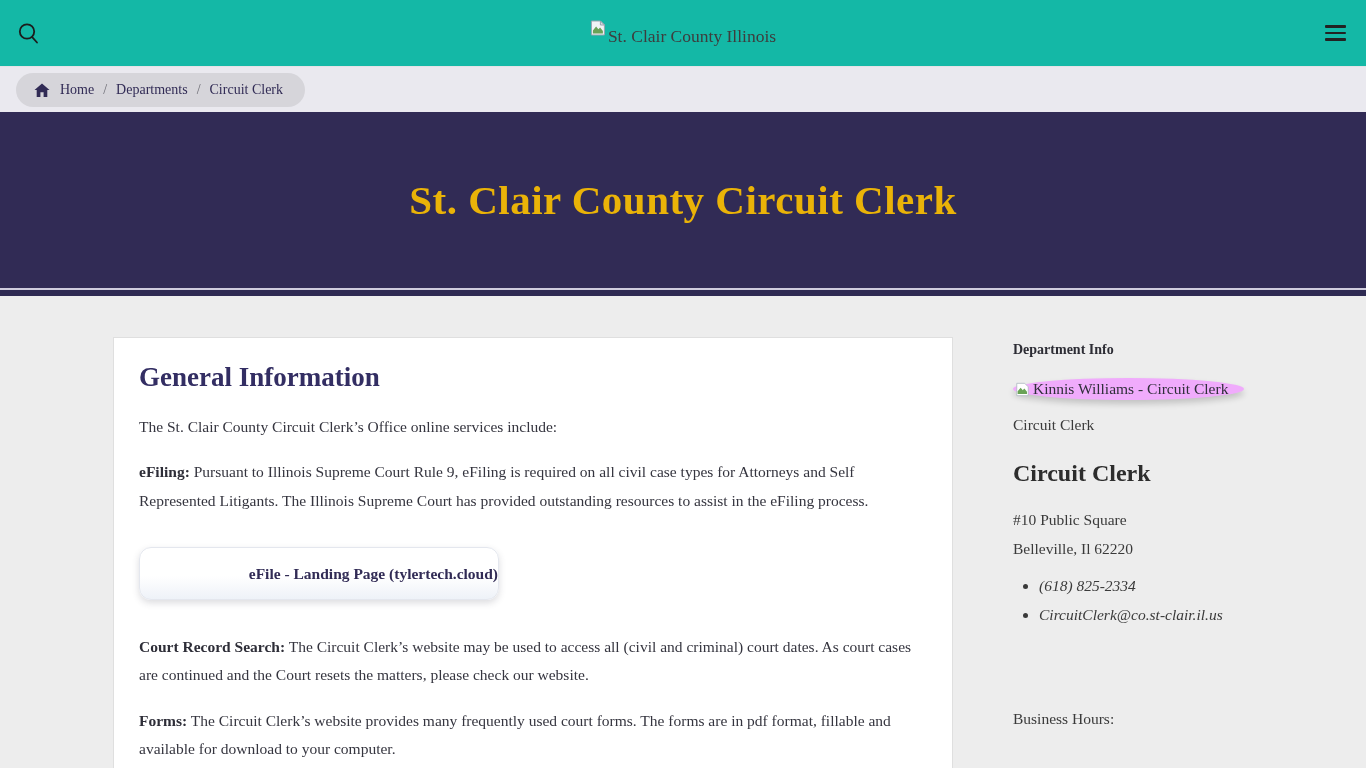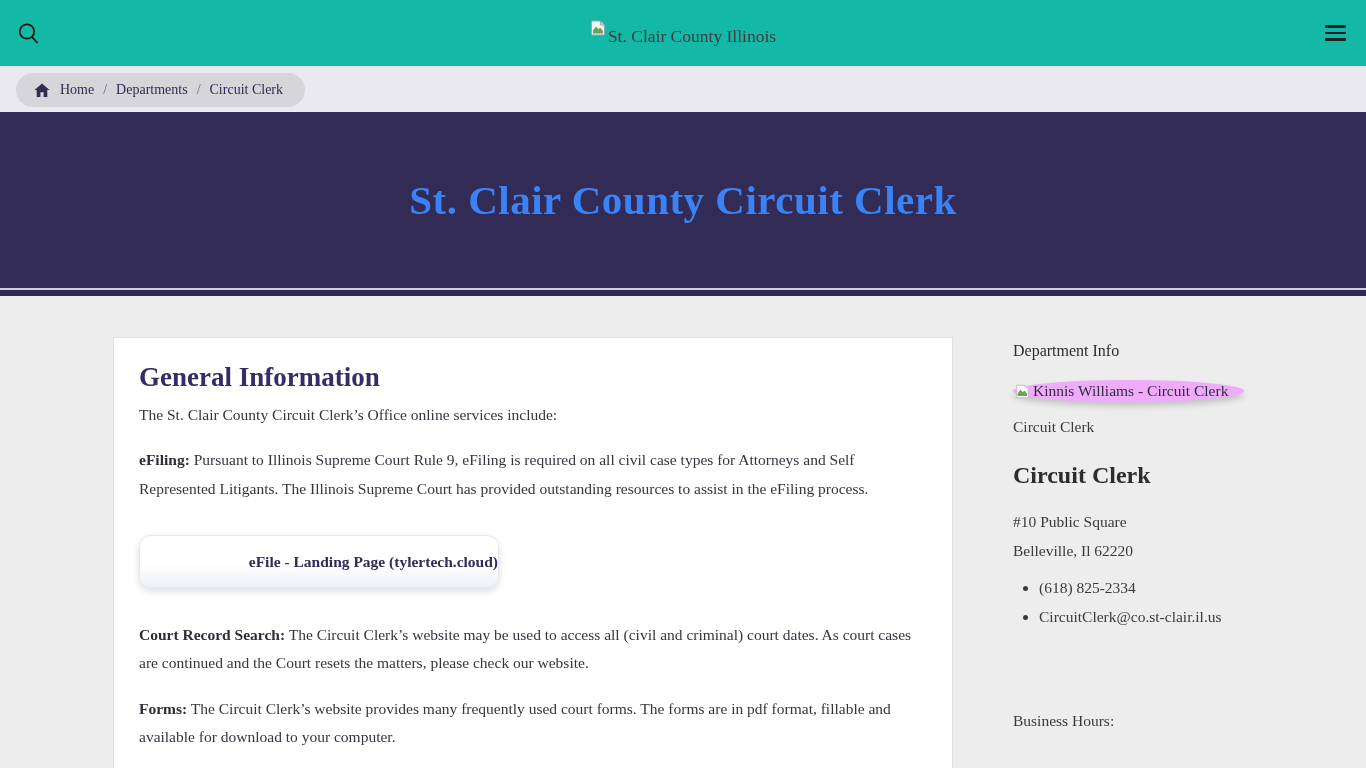--- a/index.html
+++ b/index.html
@@ -65,21 +65,21 @@
   .breadcrumb-pill .sep { color: #6d6d75; margin: 0 9px; }
   .breadcrumb-current { color: #312b55; }
 
   
   .hero {
     height: 176px;
     background: #312b55;
     display: flex; align-items: center; justify-content: center;
   }
   .hero h1 {
-    color: #3b82f6;
+    color: #eab308;
     font-size: 41px;
     font-weight: 700;
     letter-spacing: 0.5px;
   }
   .hero-strip-light { height: 2px; background: #cfccdd; }
   .hero-strip-dark  { height: 6px; background: #2e2a52; }
 
   
   .content {
     display: flex;
@@ -89,21 +89,21 @@
     width: 840px;
     background: #ffffff;
     border: 1px solid #dfdfdf;
     padding: 24px 25px 40px 25px;
     min-height: 620px;
   }
   .card h2 {
     color: #332e63;
     font-size: 27px;
     font-weight: 700;
-    margin-bottom: 8px;
+    margin-bottom: 20px;
   }
   .card p {
     font-size: 15.5px;
     line-height: 1.83;
     color: #35353f;
     margin-bottom: 17px;
   }
   .card p strong { color: #2e2e38; }
 
   .efile-btn {
@@ -122,21 +122,21 @@
     font-size: 15.5px; font-weight: 700; color: #312b55;
   }
 
   
   .sidebar {
     margin-left: 60px;
     width: 300px;
     padding-top: 5px;
   }
   .dept-title {
-    font-size: 16px; font-weight: 400; color: #2c2c34;
+    font-size: 14px; font-weight: 700; color: #2c2c34;
     margin-bottom: 20px;
   }
   .photo-alt {
     display: inline-flex; align-items: center;
     background: #f0abfc;
     border-radius: 50%;
     padding: 2px 16px 2px 2px;
     box-shadow: 0 4px 6px rgba(0,0,0,0.18);
     margin-bottom: 16px;
   }
@@ -150,21 +150,21 @@
     font-size: 24px; font-weight: 700; color: #2d2d2d;
     margin-bottom: 18px;
   }
   .address { font-size: 15.5px; line-height: 1.9; color: #3a3a3a; margin-bottom: 7px; }
   .contact-list {
     list-style: disc;
     padding-left: 26px;
     margin-bottom: 18px;
   }
   .contact-list li {
-    font-size: 15.5px; line-height: 1.9; color: #3a3a3a;
+    font-size: 15.5px; line-height: 1.9; color: #3a3a3a; font-style: italic;
   }
   .hours { font-size: 15.5px; line-height: 1.85; color: #3a3a3a; white-space: pre-wrap; }
 
   svg { display: block; }
 </style>
 </head>
 <body>
 
 <header class="site-header">
   <button class="search-btn">

